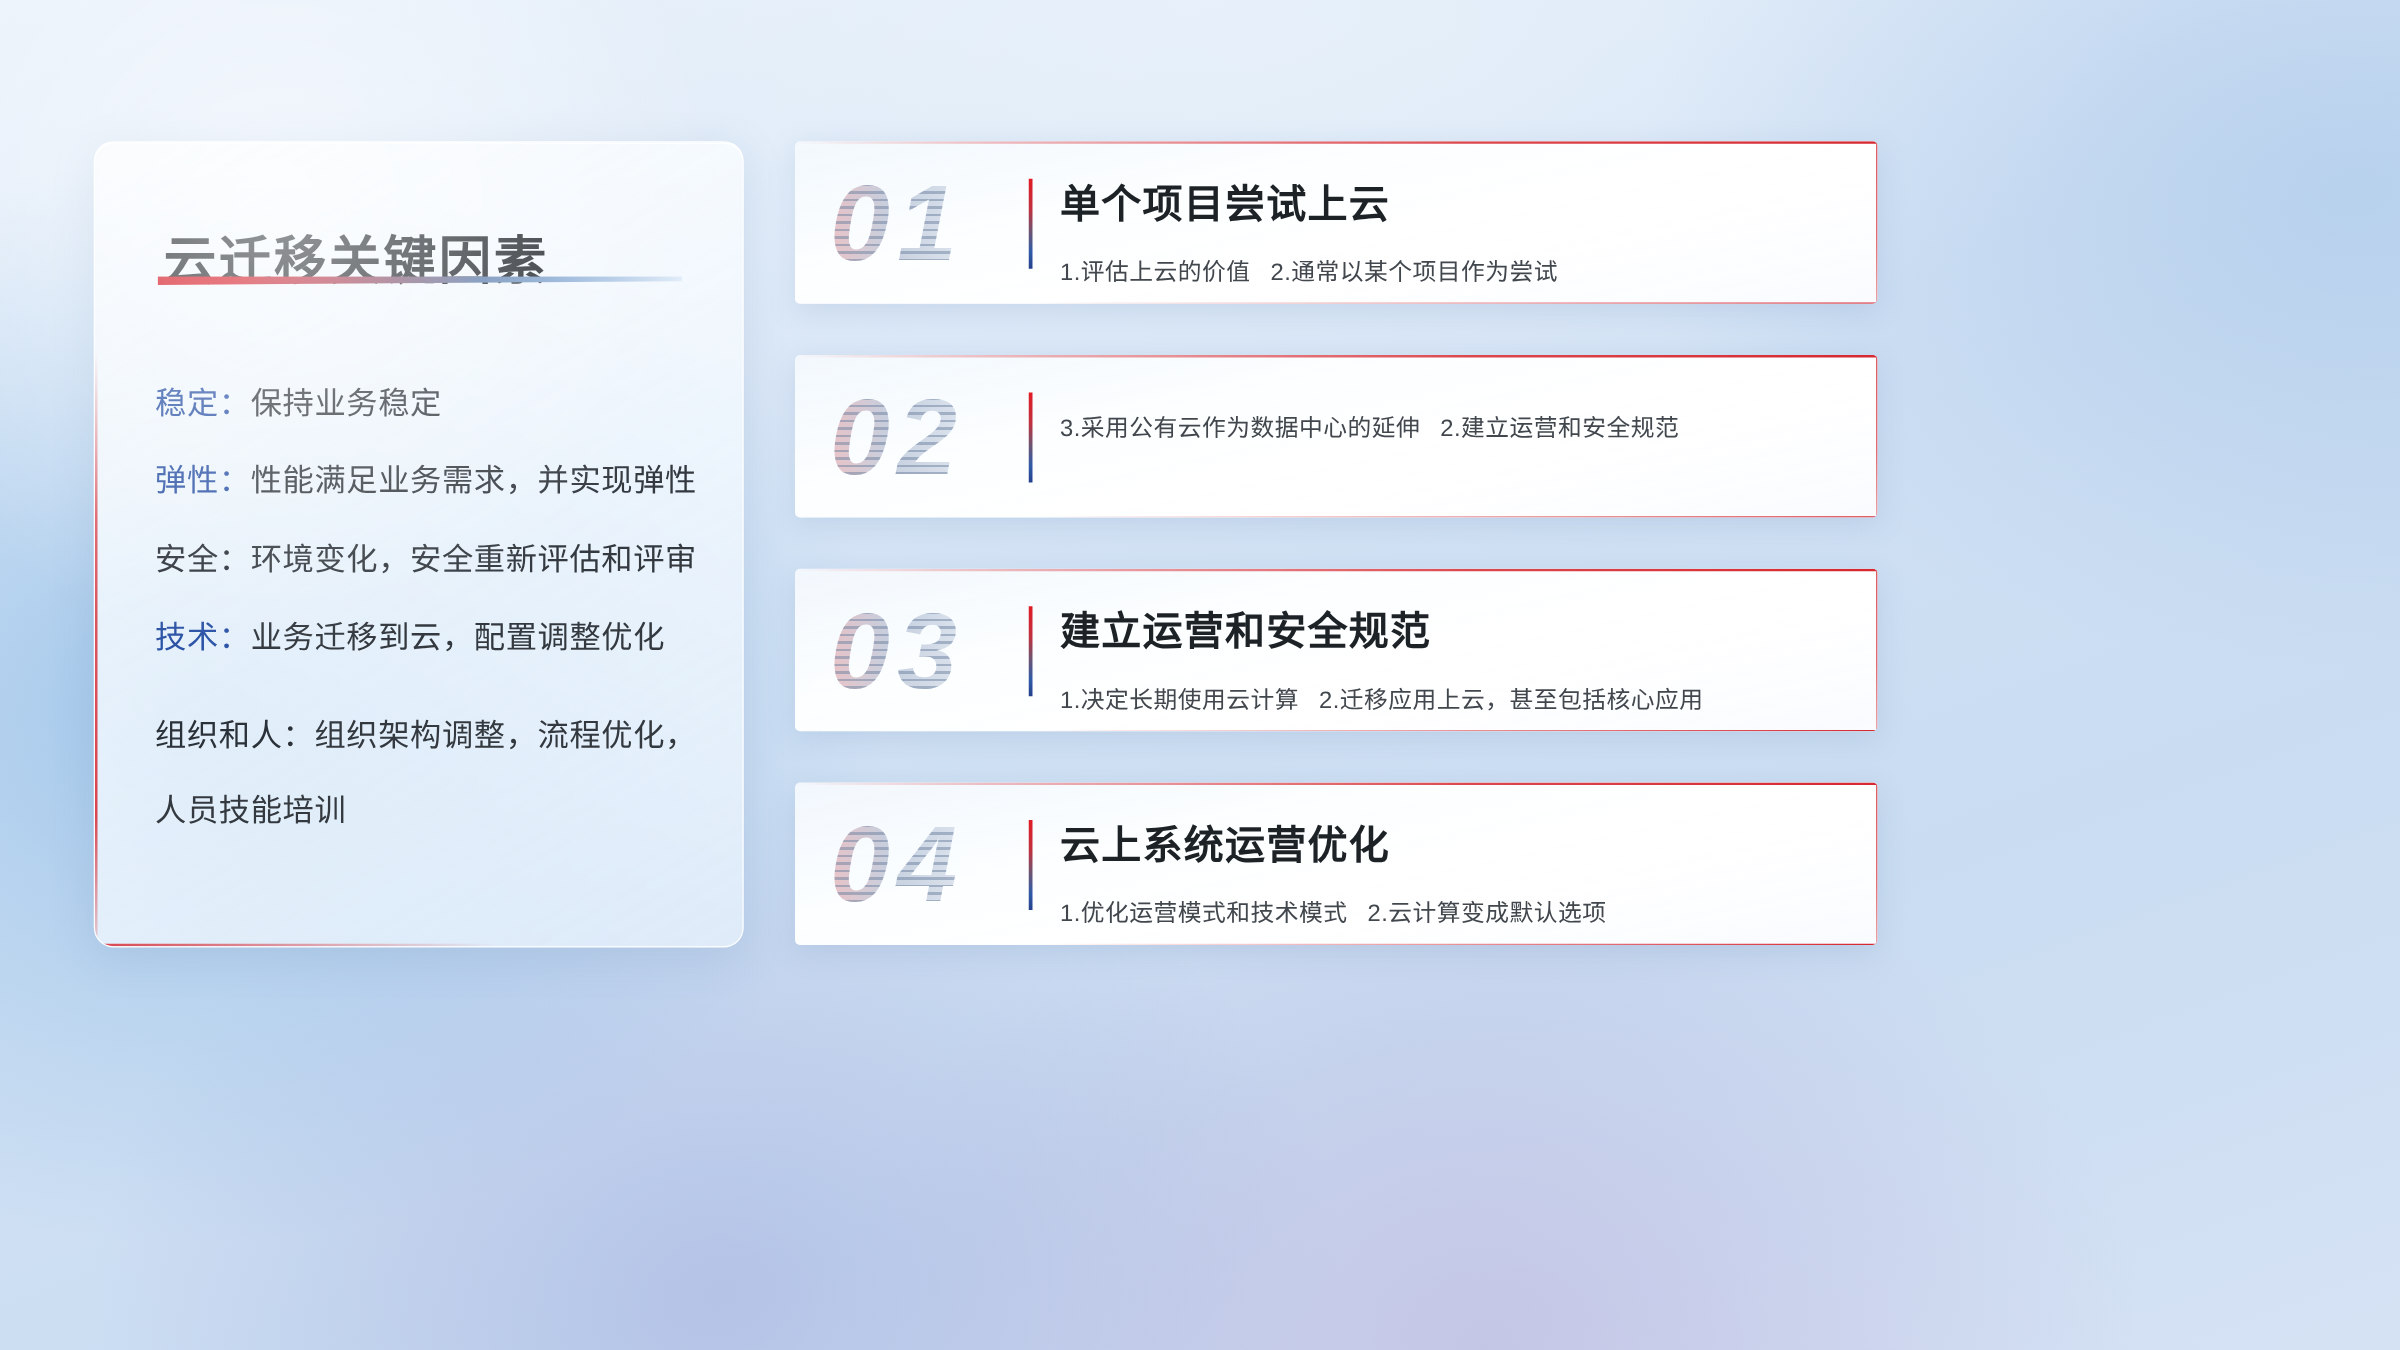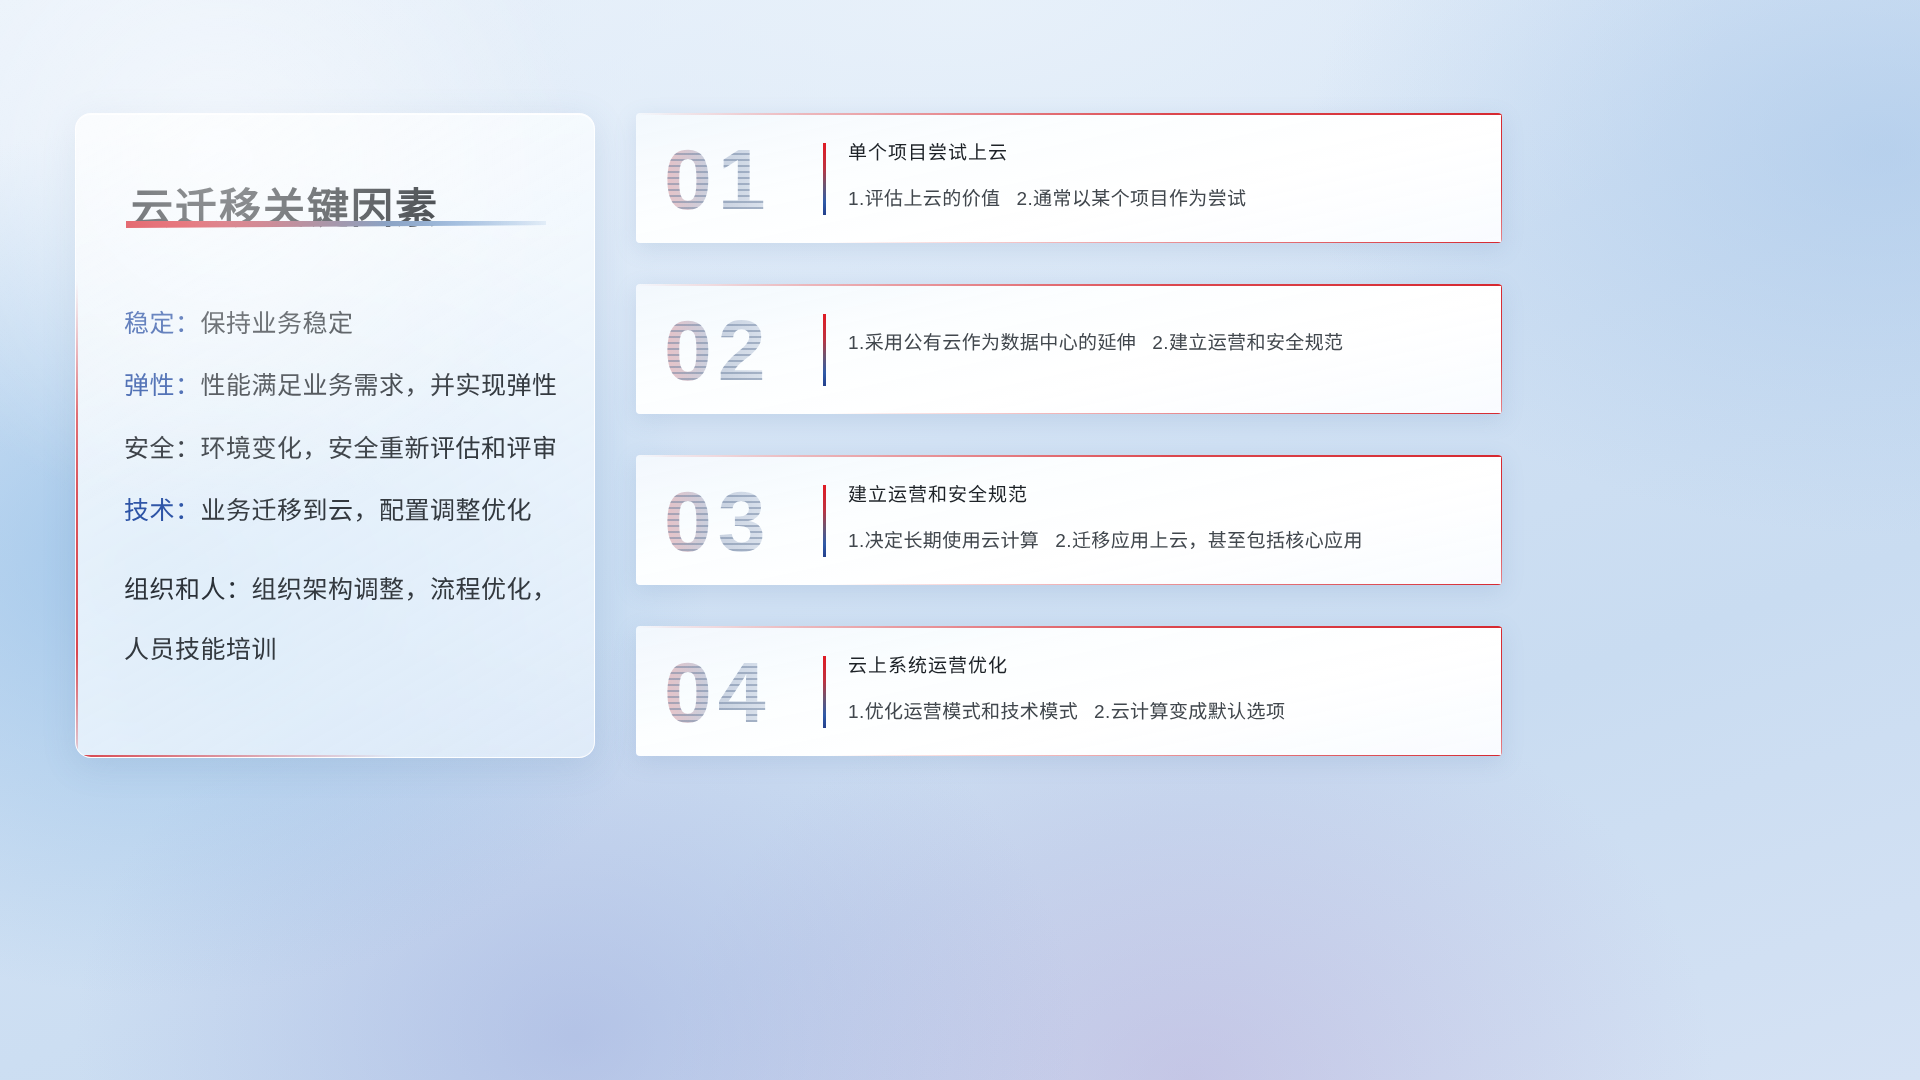--- a/index.html
+++ b/index.html
@@ -156,40 +156,41 @@
       repeating-linear-gradient(180deg,
         rgba(110,130,160,0.50) 0px, rgba(110,130,160,0.50) 2px,
         rgba(255,255,255,0) 2px, rgba(255,255,255,0) 6px),
       linear-gradient(90deg, rgba(190,60,70,0.30) 0%, rgba(120,140,175,0.40) 45%, rgba(150,170,200,0.30) 100%);
     background-clip: text;
     -webkit-background-clip: text;
     -webkit-text-fill-color: transparent;
     user-select: none;
     pointer-events: none;
     filter: blur(0.2px);
+    font-style: italic;
   }
 
   .step-bar {
     position: absolute;
     left: 187px;
     top: 30px;
     width: 3px;
     height: 72px;
     background: linear-gradient(180deg, #e01b24 0%, #c0313f 34%, #6e5470 58%, #2f5aa8 82%, #24408c 100%);
   }
 
   .step-body {
     position: absolute;
     left: 212px;
     top: 24px;
     right: 20px;
   }
   .step-title {
-    font-size: 19px;
-    font-weight: 400;
+    font-size: 32px;
+    font-weight: 700;
     color: #1d2227;
     letter-spacing: 1px;
     margin: 0 0 16px 0;
     white-space: nowrap;
   }
   .step-detail {
     font-size: 19px;
     color: #41474d;
     letter-spacing: 0.4px;
     white-space: nowrap;
@@ -244,21 +245,21 @@
     </article>
 
     <article class="step-card">
       <span class="hair-top"></span>
       <span class="hair-right"></span>
       <span class="hair-bottom"></span>
       <span class="step-num">02</span>
       <span class="step-bar"></span>
       <div class="step-body">
         <p class="step-detail">
-          <span>1.采用公有云作为数据中心的延伸</span><span class="gap"></span><span>2.建立运营和安全规范</span>
+          <span>3.采用公有云作为数据中心的延伸</span><span class="gap"></span><span>2.建立运营和安全规范</span>
         </p>
       </div>
     </article>
 
     <article class="step-card">
       <span class="hair-top"></span>
       <span class="hair-right"></span>
       <span class="hair-bottom"></span>
       <span class="step-num">03</span>
       <span class="step-bar"></span>

